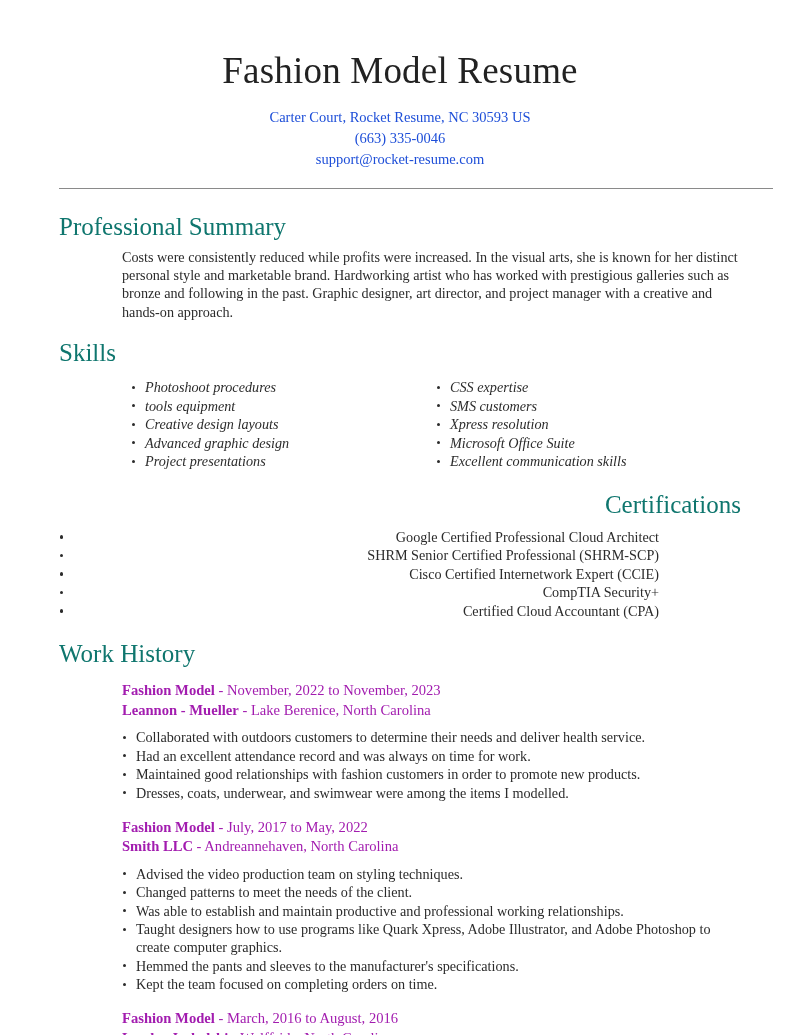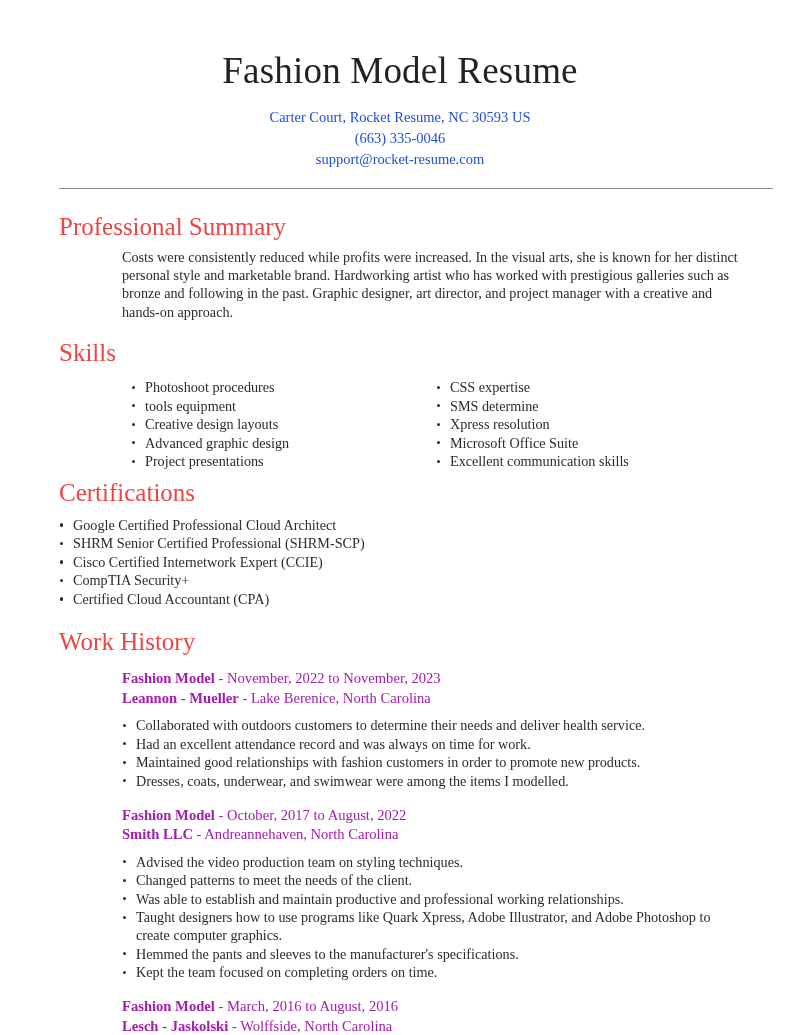--- a/index.html
+++ b/index.html
@@ -52,27 +52,27 @@
   }
 
   
   .section {
     padding: 0 43px;
   }
   .section-heading {
     font-family: "Liberation Serif", "DejaVu Serif", serif;
     font-size: 25px;
     font-weight: 400;
-    color: #ef4444;
+    color: #0f766e;
     margin: 0;
     line-height: 1.25;
   }
   .sec-summary { margin-top: 22px; }
   .sec-skills { margin-top: 16px; }
-  .sec-certs  { margin-top: 6px; }
+  .sec-certs  { margin-top: 18px; text-align: right; }
   .sec-work   { margin-top: 18px; }
 
   .summary-text {
     margin: 6px 0 0 63px;
     max-width: 635px;
     font-size: 14.2px;
     line-height: 18.3px;
     text-align: left;
     color: #2b2b2b;
   }
@@ -99,20 +99,21 @@
     width: 3.2px;
     height: 3.2px;
     background: #2b2b2b;
     border-radius: 50%;
   }
 
   .skills-grid {
     display: flex;
     margin-left: 72px;
     margin-top: 2px;
+    font-style: italic;
   }
   .skills-col {
     width: 316px;
   }
   .skills-col ul.bullets > li { margin-bottom: 0.5px; }
 
   .certs-list {
     margin-left: 72px;
     margin-top: 4px;
     max-width: 600px;
@@ -164,21 +165,21 @@
           <li>Photoshoot procedures</li>
           <li>tools equipment</li>
           <li>Creative design layouts</li>
           <li>Advanced graphic design</li>
           <li>Project presentations</li>
         </ul>
       </div>
       <div class="skills-col">
         <ul class="bullets">
           <li>CSS expertise</li>
-          <li>SMS determine</li>
+          <li>SMS customers</li>
           <li>Xpress resolution</li>
           <li>Microsoft Office Suite</li>
           <li>Excellent communication skills</li>
         </ul>
       </div>
     </div>
   </div>
 
   <div class="section sec-certs">
     <h2 class="section-heading">Certifications</h2>
@@ -205,21 +206,21 @@
         <ul class="bullets job-bullets">
           <li>Collaborated with outdoors customers to determine their needs and deliver health service.</li>
           <li>Had an excellent attendance record and was always on time for work.</li>
           <li>Maintained good relationships with fashion customers in order to promote new products.</li>
           <li>Dresses, coats, underwear, and swimwear were among the items I modelled.</li>
         </ul>
       </div>
 
       <div class="job">
         <div class="job-line">
-          <span class="strong">Fashion Model</span><span> - October, 2017 to August, 2022</span>
+          <span class="strong">Fashion Model</span><span> - July, 2017 to May, 2022</span>
         </div>
         <div class="job-line">
           <span class="strong">Smith LLC</span><span> - Andreannehaven, North Carolina</span>
         </div>
         <ul class="bullets job-bullets">
           <li>Advised the video production team on styling techniques.</li>
           <li>Changed patterns to meet the needs of the client.</li>
           <li>Was able to establish and maintain productive and professional working relationships.</li>
           <li>Taught designers how to use programs like Quark Xpress, Adobe Illustrator, and Adobe Photoshop to create computer graphics.</li>
           <li>Hemmed the pants and sleeves to the manufacturer's specifications.</li>

